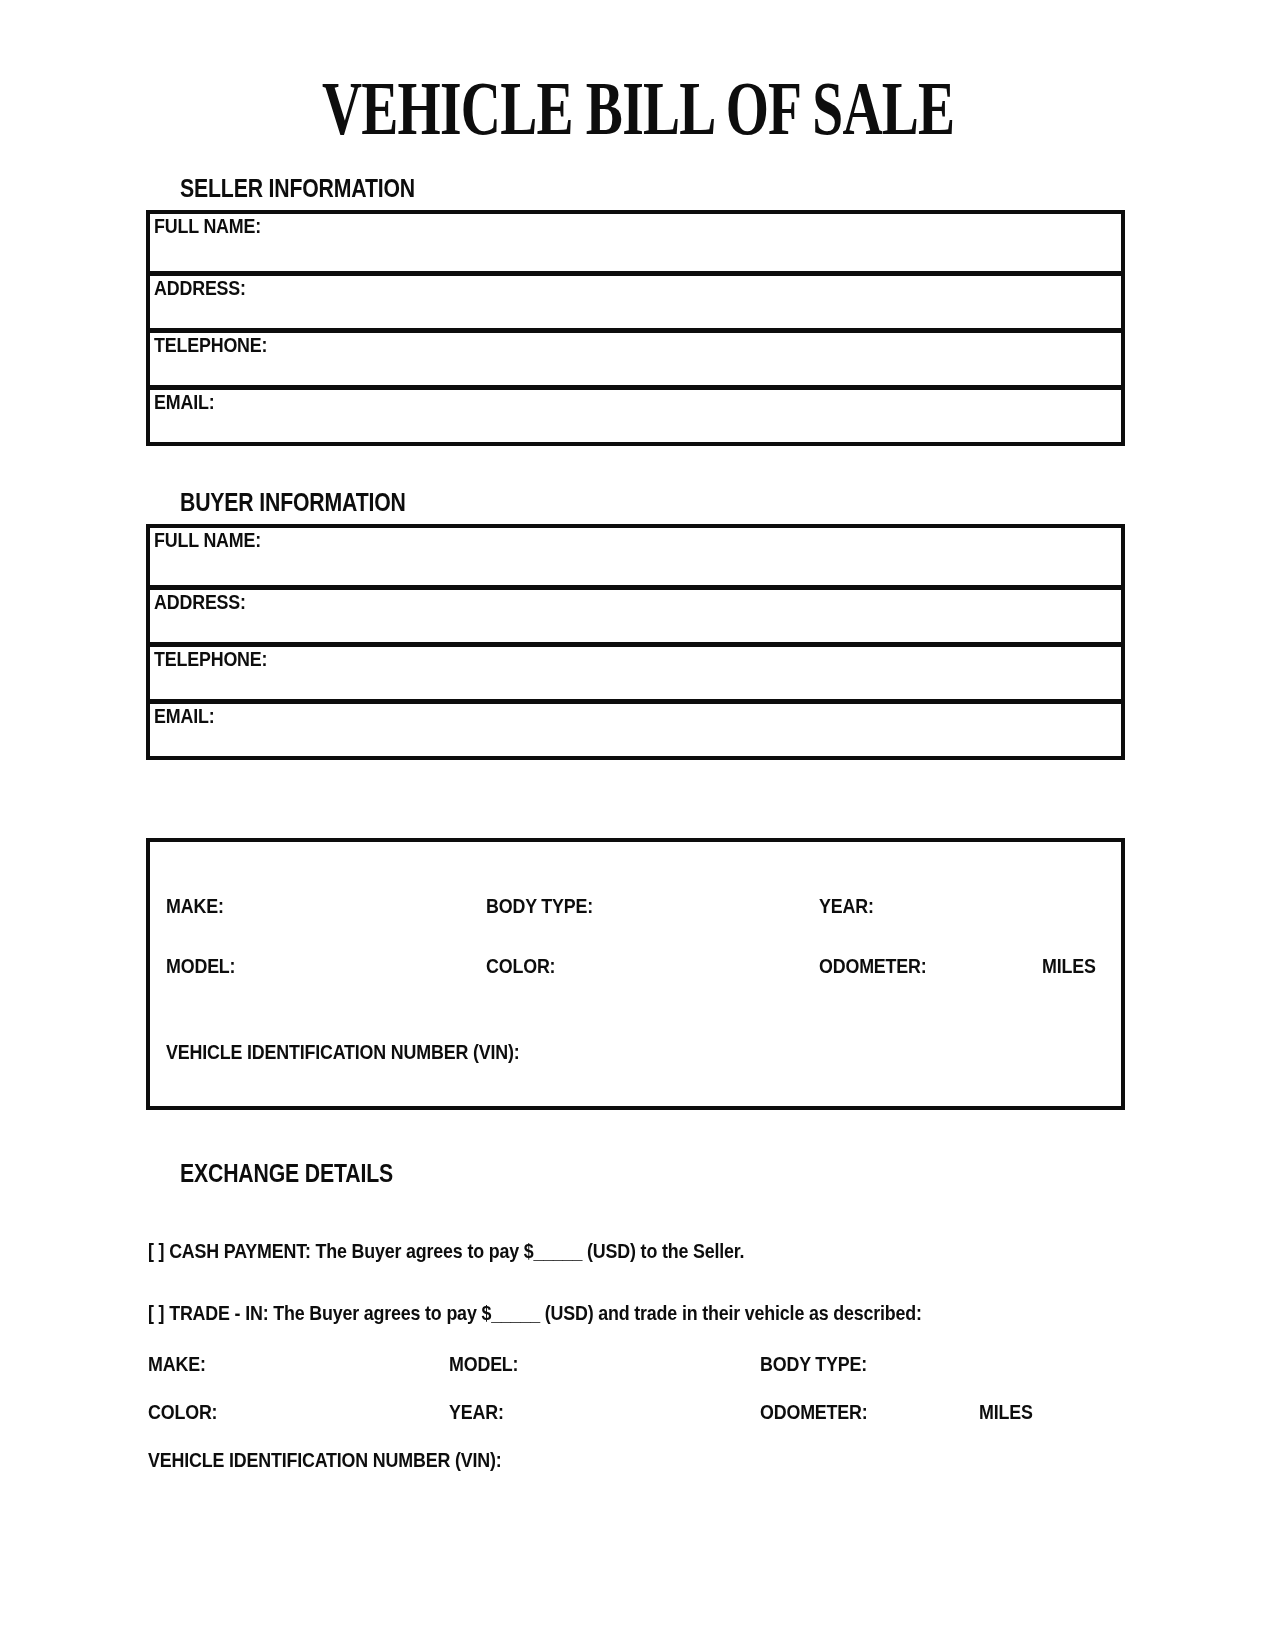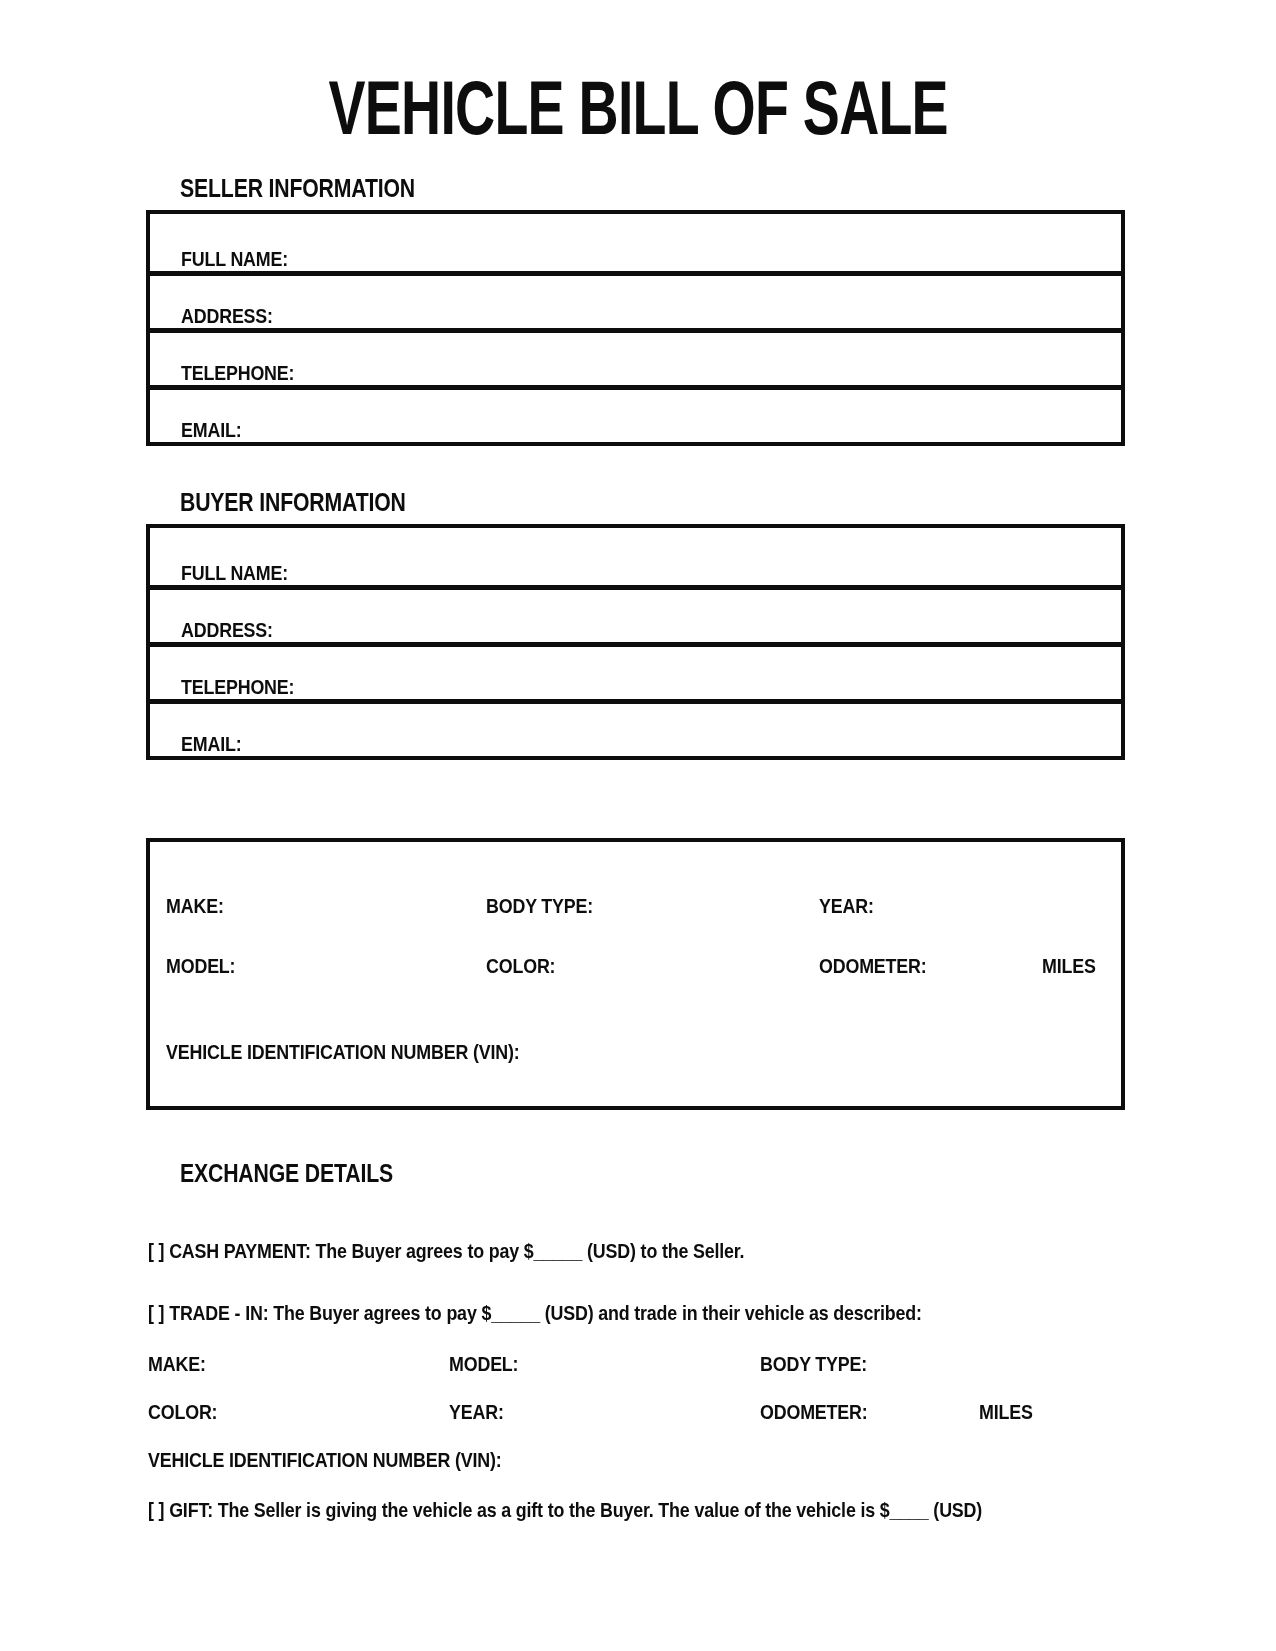--- a/index.html
+++ b/index.html
@@ -24,20 +24,21 @@
     letter-spacing: -0.2px;
   }
   .title {
     position: absolute;
     top: 70px; left: 0;
     width: 100%;
     text-align: center;
     font-size: 76px;
     line-height: 76px;
     font-weight: 700;
+    font-family: Liberation Serif, serif;
   }
   .title .squeeze {
     display: inline-block;
     transform: scaleX(0.73);
     transform-origin: 50% 50%;
     white-space: nowrap;
     letter-spacing: -1px;
   }
   .heading {
     position: absolute;
@@ -49,22 +50,22 @@
   .fbox {
     position: absolute;
     left: 146px;
     width: 979px;
     border: 4px solid var(--ink);
     background: var(--paper);
   }
   .frow {
     height: 57px;
     display: flex;
-    align-items: flex-end;
-    padding-left: 31px;
+    align-items: flex-start;
+    padding-left: 4px;
     background: var(--paper);
   }
   .frow + .frow { border-top: 5px solid var(--ink); }
   .flabel { font-size: 21px; line-height: 24px; }
   .vbox {
     position: absolute;
     left: 146px;
     top: 838px;
     width: 979px;
     height: 272px;
@@ -156,15 +157,14 @@
     <span class="xcell sq" style="left:0">COLOR:</span>
     <span class="xcell sq" style="left:301px">YEAR:</span>
     <span class="xcell sq" style="left:612px">ODOMETER:</span>
     <span class="xcell sq" style="left:831px">MILES</span>
   </div>
 
   <div class="xrow" style="top:1448px">
     <span class="xcell sq" style="left:0">VEHICLE IDENTIFICATION NUMBER (VIN):</span>
   </div>
 
-  <p class="xline" style="top:1498px"><span class="sq"><span>[ ]</span> <span>GIFT:</span> <span>The Seller is giving the vehicle as a gift to the Buyer. The value of the vehicle is $____ (USD)</span></span></p>
 
 </div>
 
 </body></html>

